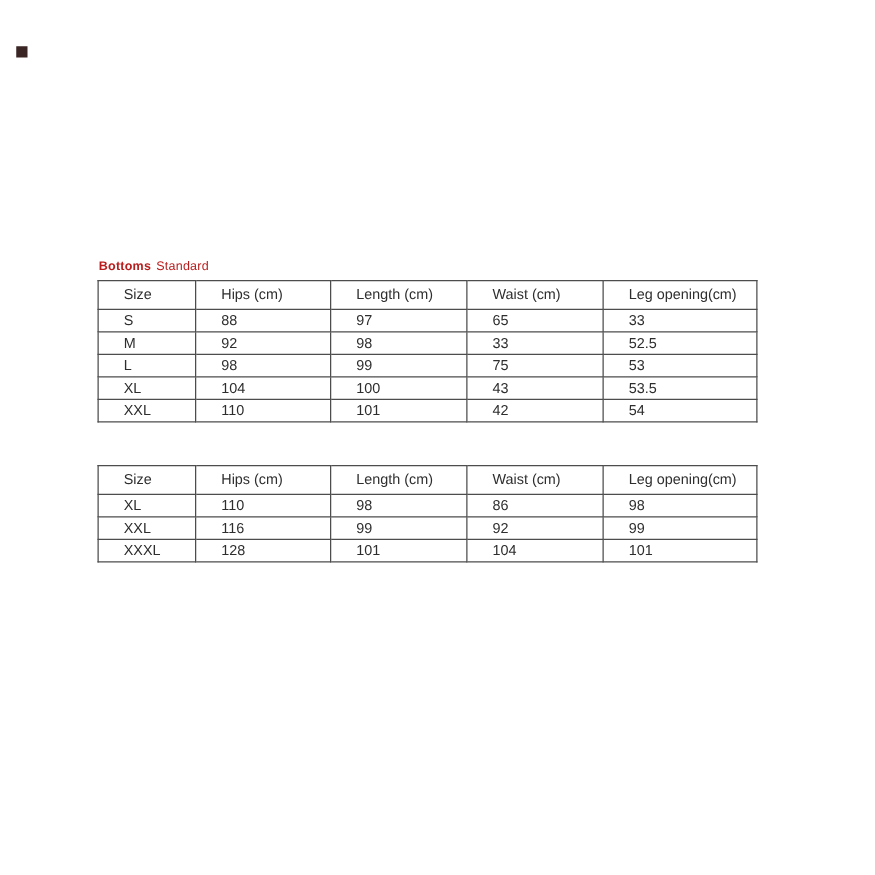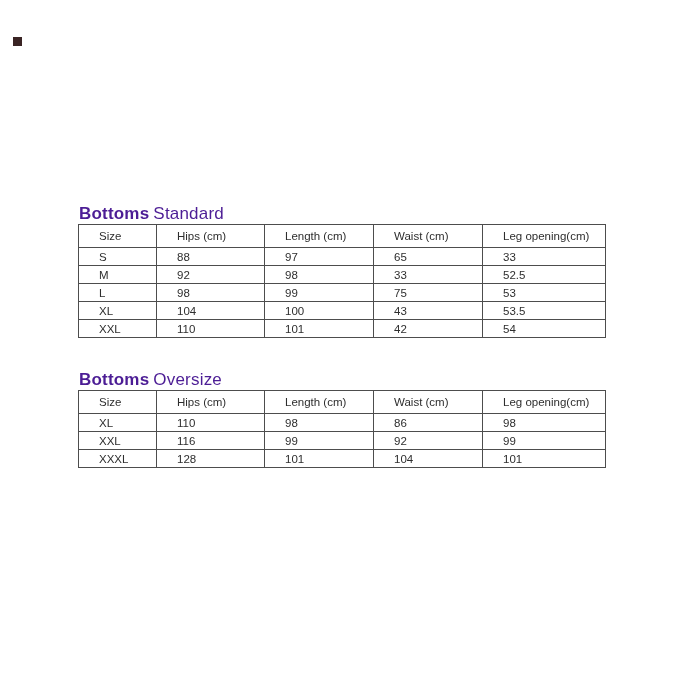--- a/index.html
+++ b/index.html
@@ -25,23 +25,23 @@
   }
   .sheet {
     position: absolute;
     left: 78px;
     width: 527px;
   }
   #sheet-0 { top: 206px; }
   #sheet-1 { top: 372px; }
   .table-title {
     margin: 0 0 3px 1px;
-    font-size: 17px;
+    font-size: 10px;
     line-height: 15px;
-    color: #4c1d95;
+    color: #b91c1c;
     letter-spacing: 0.2px;
   }
   .title-main { font-weight: bold; }
   .title-sub  { font-weight: normal; margin-left: 4px; }
   table {
     border-collapse: collapse;
     table-layout: fixed;
     width: 100%;
   }
   th, td {
@@ -125,23 +125,20 @@
             <td>110</td>
             <td>101</td>
             <td>42</td>
             <td>54</td>
           </tr>
         </tbody>
     </table>
   </section>
 
   <section class="sheet" id="sheet-1">
-    <h3 class="table-title">
-      <span class="title-main">Bottoms</span><span class="title-sub">Oversize</span>
-    </h3>
     <table>
       <colgroup>
         <col class="col-size">
           <col class="col-hips">
           <col class="col-length">
           <col class="col-waist">
           <col class="col-leg">
       </colgroup>
       <thead>
         <tr>

